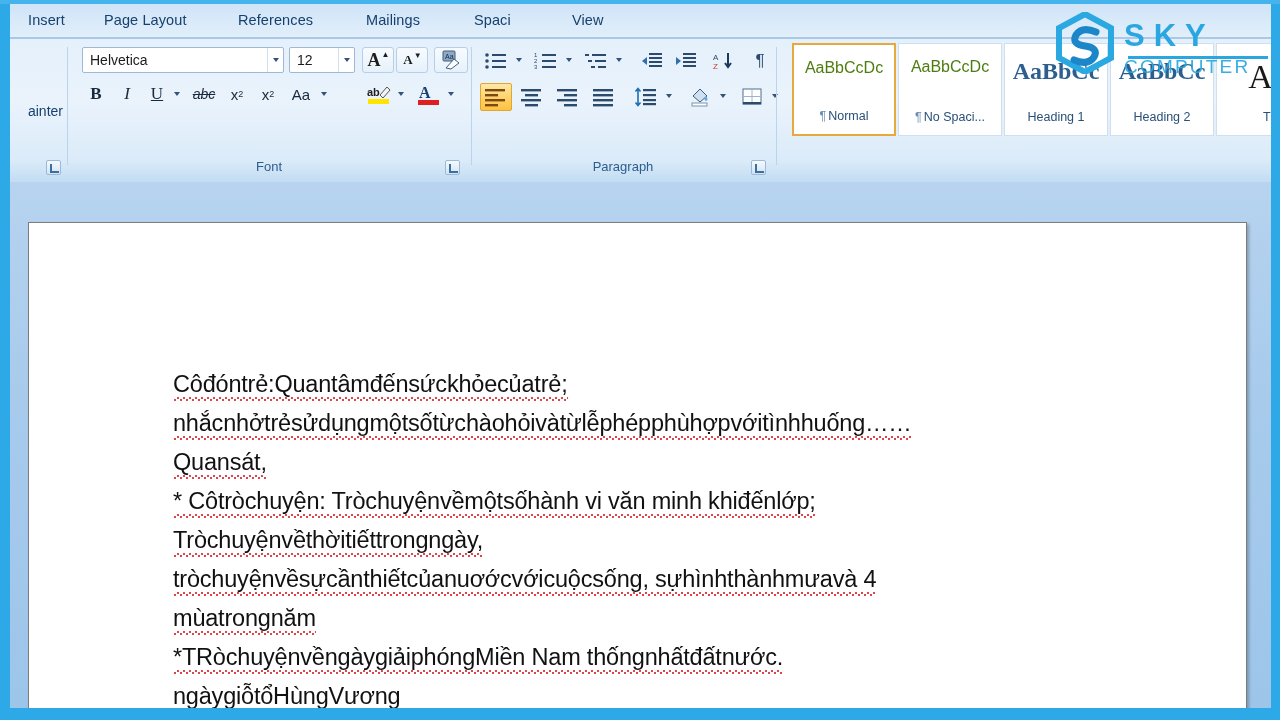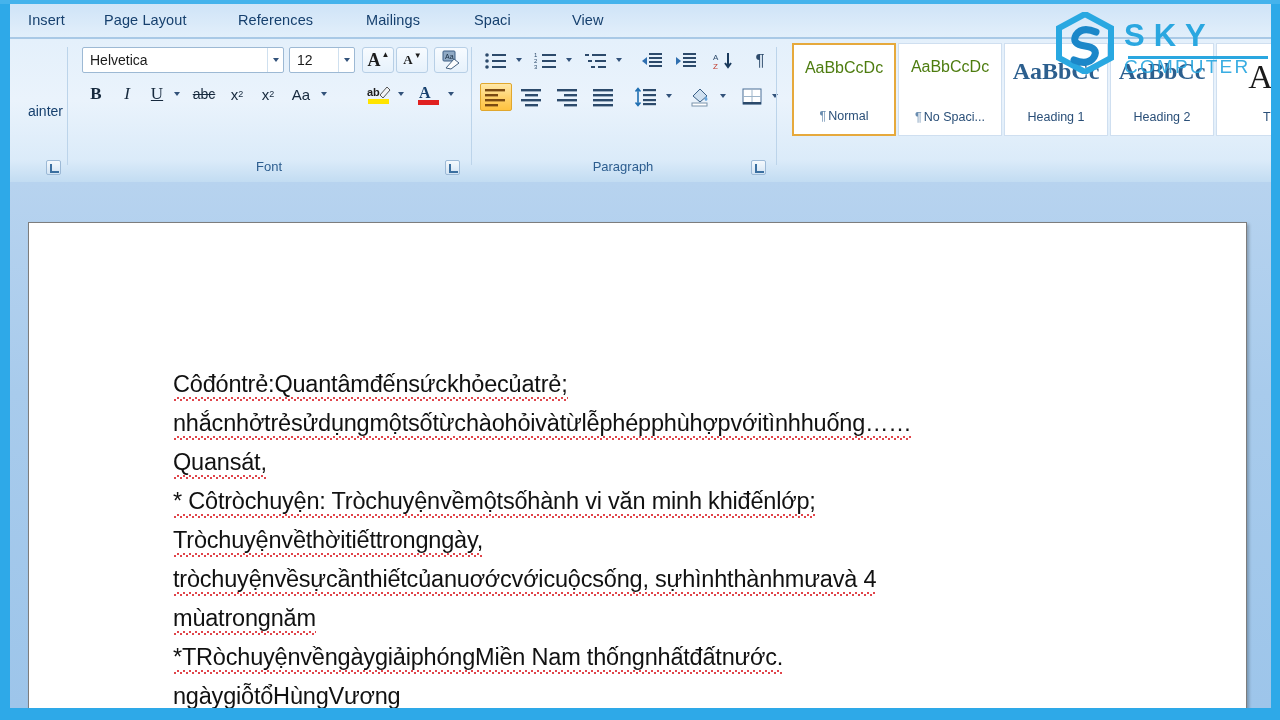--- a/index.html
+++ b/index.html
@@ -183,21 +183,21 @@
             <path d="M6 18 L14 9 L19 13 L11 19 Z" fill="#fdfdfd" stroke="#44607f"></path>
           </svg>
         </div>
 
         <div class="btn-plain" style="left:14px; top:40px; width:28px; height:26px; font-family:'Liberation Serif',serif; font-weight:bold; font-size:17px;">B</div>
         <div class="btn-plain" style="left:45px; top:40px; width:28px; height:26px; font-family:'Liberation Serif',serif; font-style:italic; font-size:17px;">I</div>
         <div class="btn-plain" style="left:76px; top:40px; width:26px; height:26px; font-family:'Liberation Serif',serif; font-size:17px; text-decoration:underline;">U</div>
         <div class="btn-plain" style="left:102px; top:40px; width:14px; height:26px;">
             <span class="caret"></span>
           </div>
-        <div class="btn-plain" style="left:120px; top:40px; width:32px; height:26px; font-size:14px; text-decoration:line-through;">abc</div>
+        <div class="btn-plain" style="left:120px; top:40px; width:32px; height:26px; font-size:14px; text-decoration:line-through;font-style:italic;">abc</div>
         <div class="btn-plain" style="left:155px; top:40px; width:28px; height:26px; font-size:15px;">
           <span>x</span>
             <sub style="font-size:9px">2</sub>
         </div>
         <div class="btn-plain" style="left:186px; top:40px; width:28px; height:26px; font-size:15px;">
           <span>x</span>
             <sup style="font-size:9px">2</sup>
         </div>
         <div class="btn-plain" style="left:217px; top:40px; width:32px; height:26px; font-size:15px;">Aa</div>
         <div class="btn-plain" style="left:249px; top:40px; width:14px; height:26px;">

